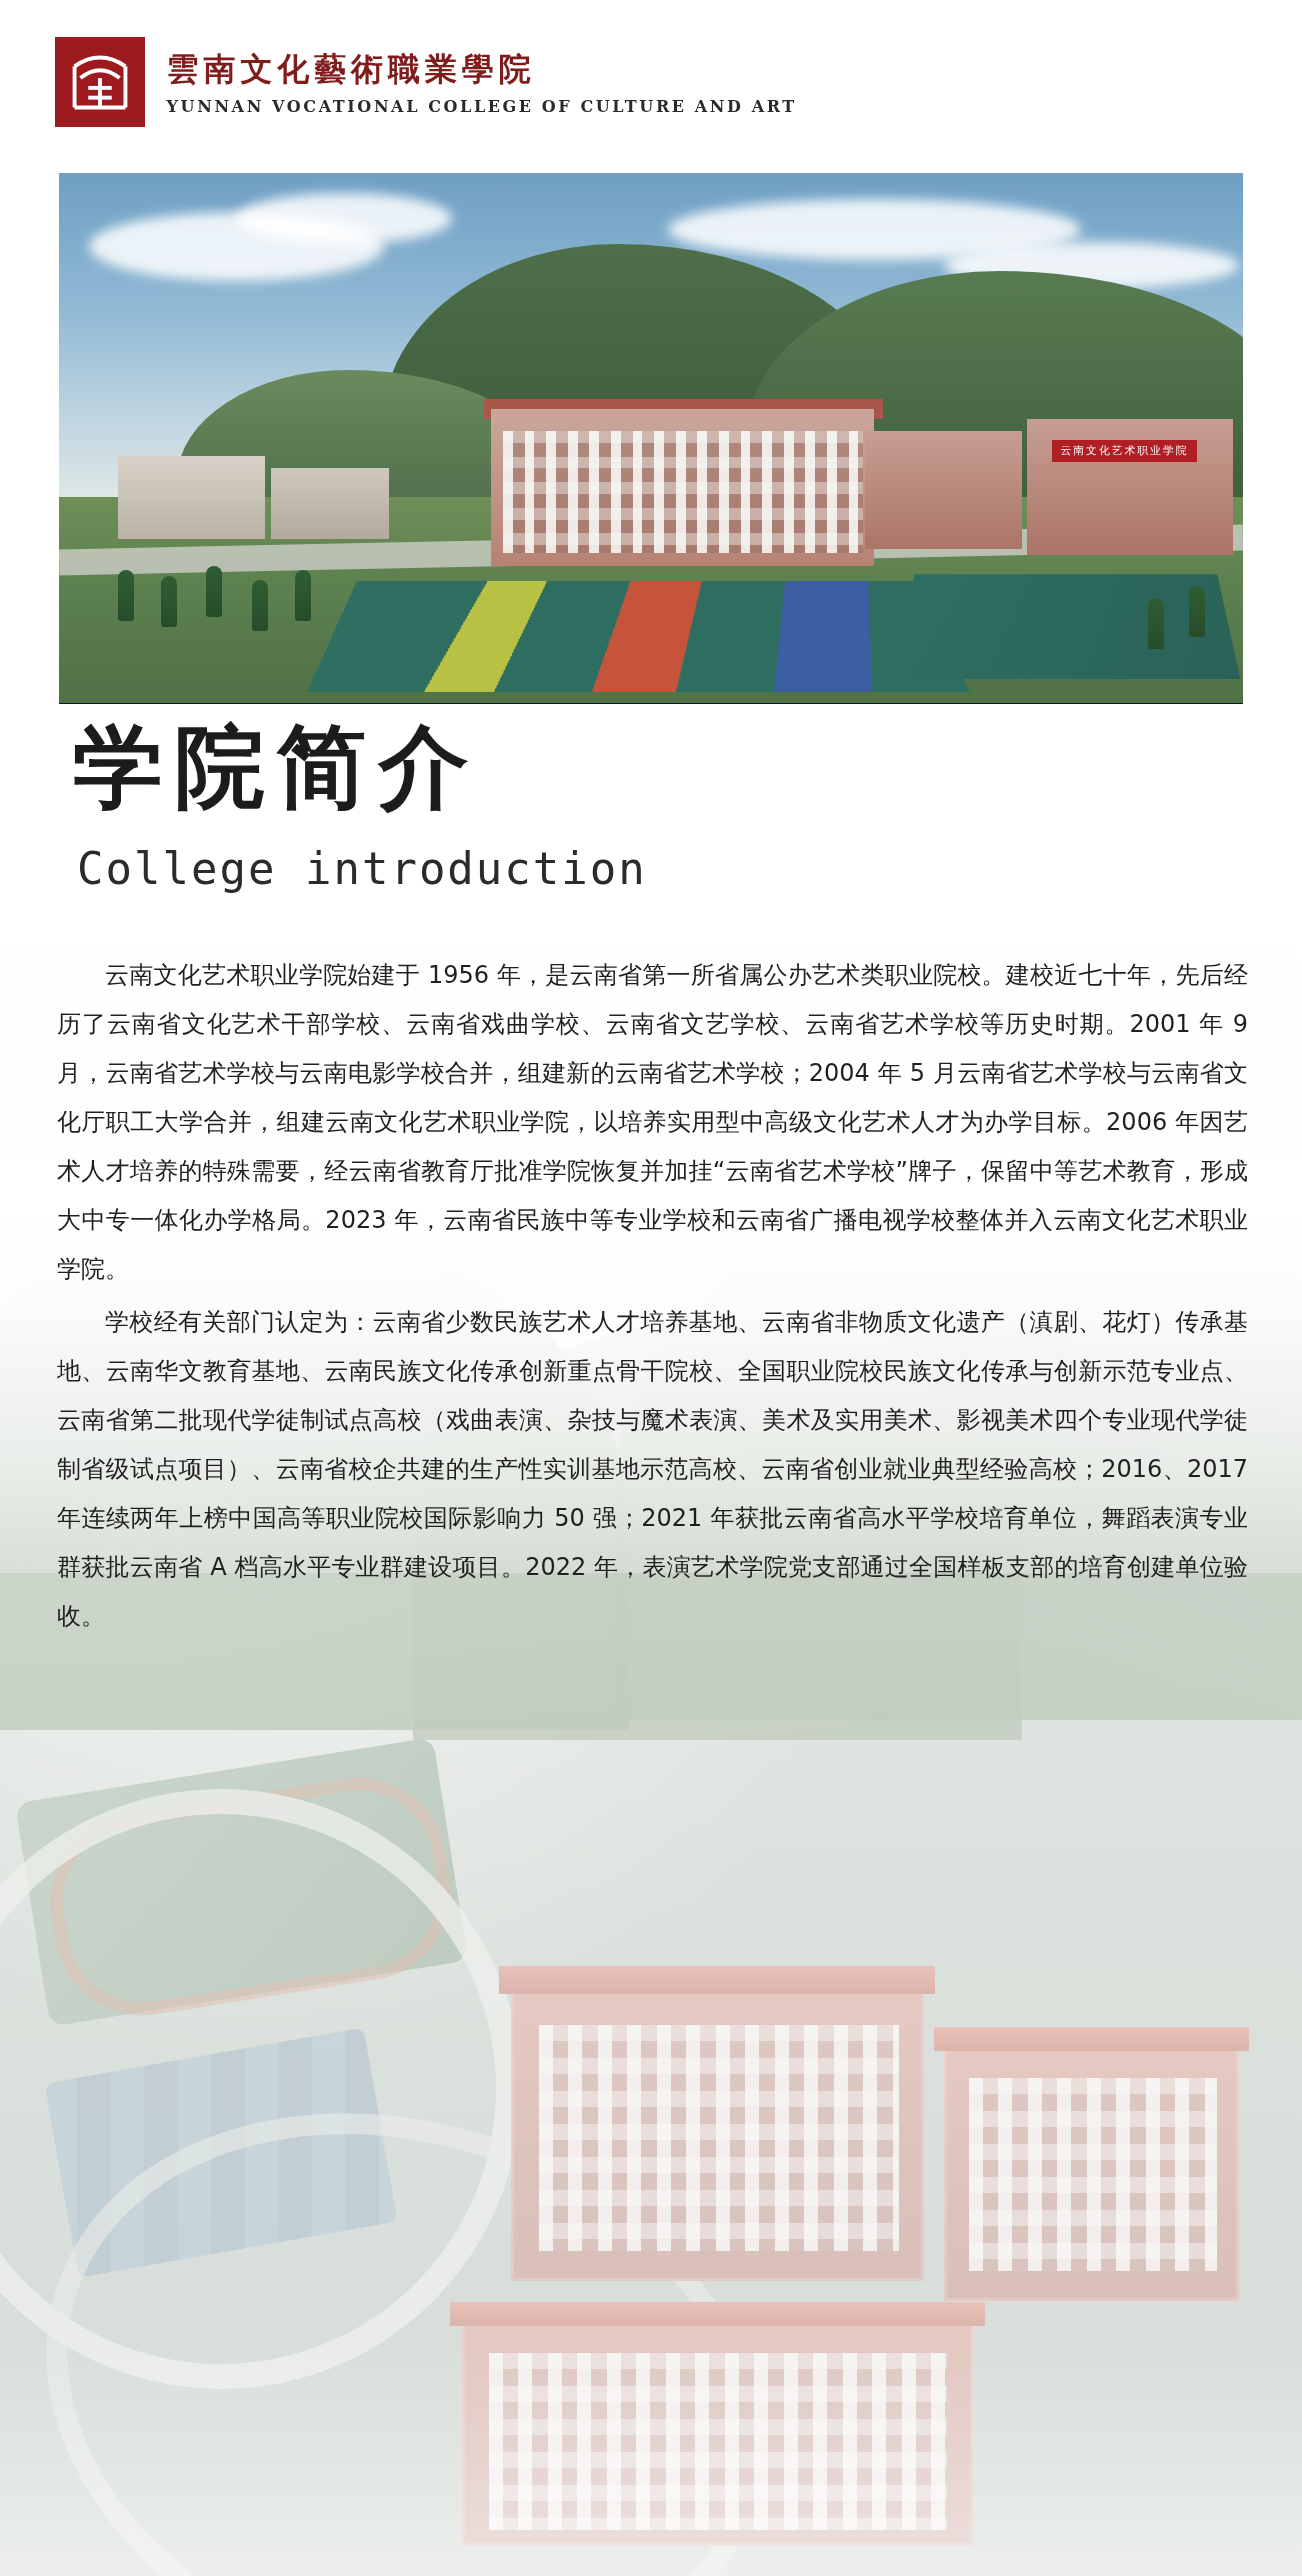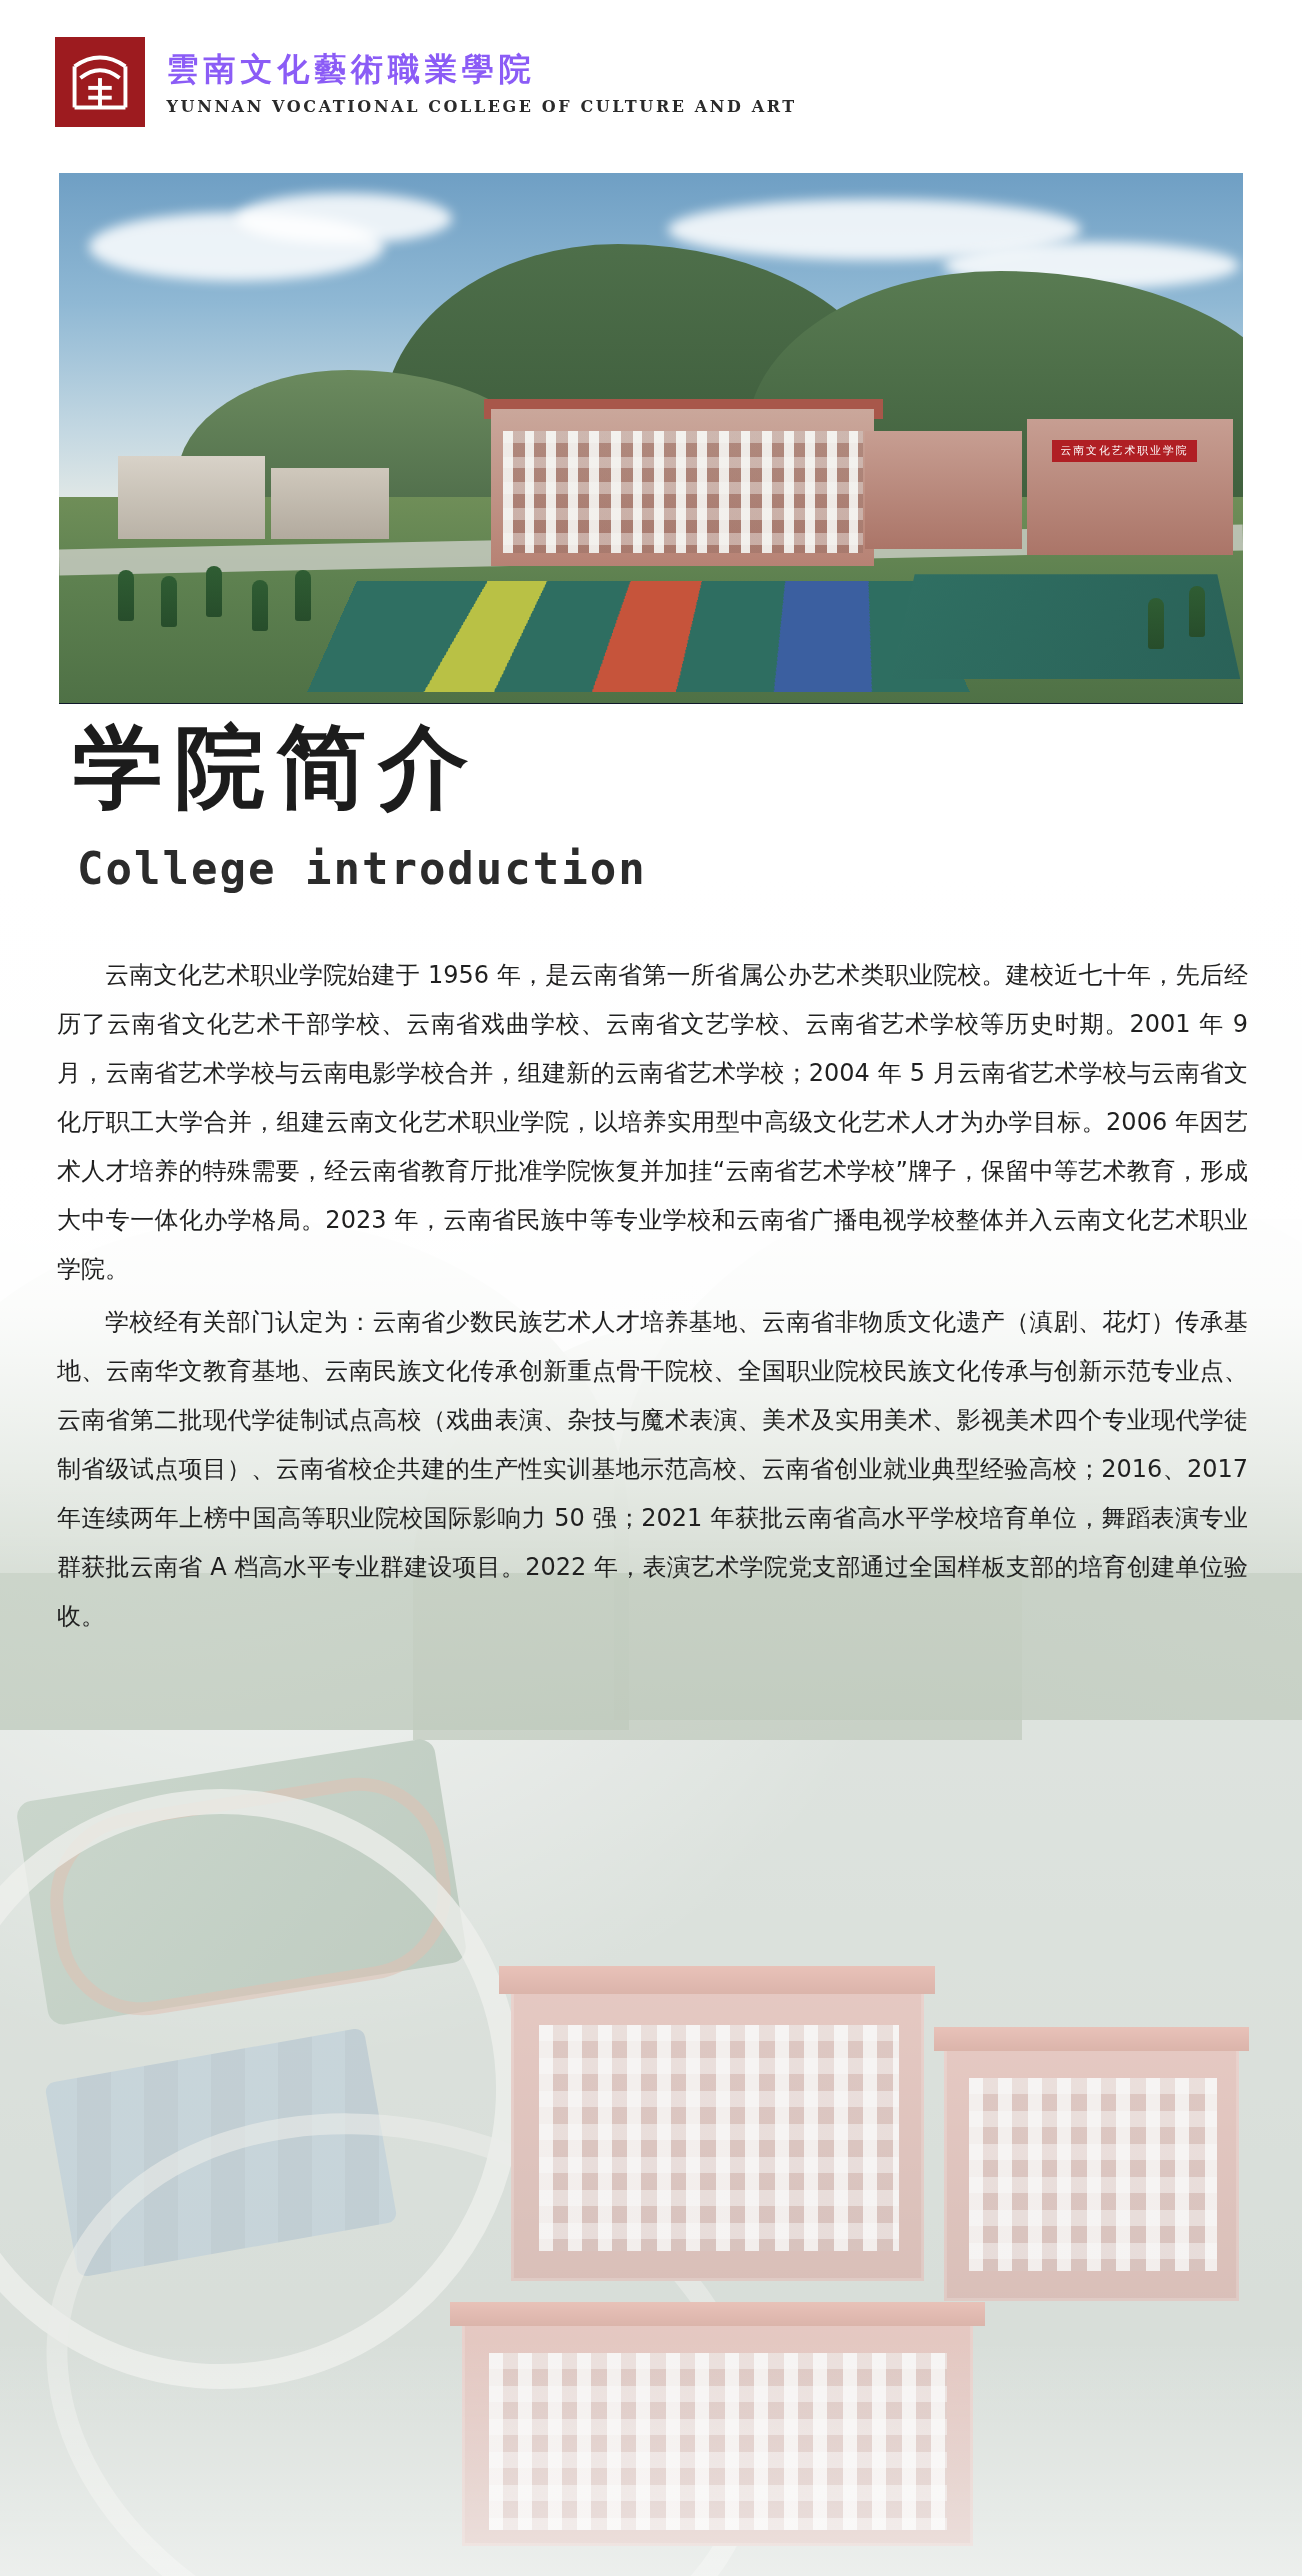--- a/index.html
+++ b/index.html
@@ -162,21 +162,21 @@
     display: flex;
     flex-direction: column;
     justify-content: center;
     gap: 5.9px;
   }
   .logo-cn {
     font-family: Liberation Sans, sans-serif;
     font-size: 32px;
     font-weight: 700;
     letter-spacing: 4.9px;
-    color: #8b5cf6;
+    color: #7f1d1d;
     white-space: nowrap;
   }
   .logo-en {
     font-family: "DejaVu Serif", "Liberation Serif", serif;
     font-size: 16px;
     font-weight: 700;
     letter-spacing: 2.6px;
     color: #2a2a2a;
     white-space: nowrap;
   }
@@ -300,21 +300,21 @@
     letter-spacing: 11.8px;
     color: #1c1c1c;
     line-height: 1;
   }
   .title-en {
     position: absolute;
     left: 77px;
     top: 847px;
     font-family: "DejaVu Sans Mono", monospace;
     font-size: 44px;
-    font-weight: 700;
+    font-weight: 400;
     letter-spacing: 2px;
     color: #2b2b2b;
     line-height: 1;
   }
 
   
   .body-copy {
     position: absolute;
     left: 57px;
     top: 951px;

